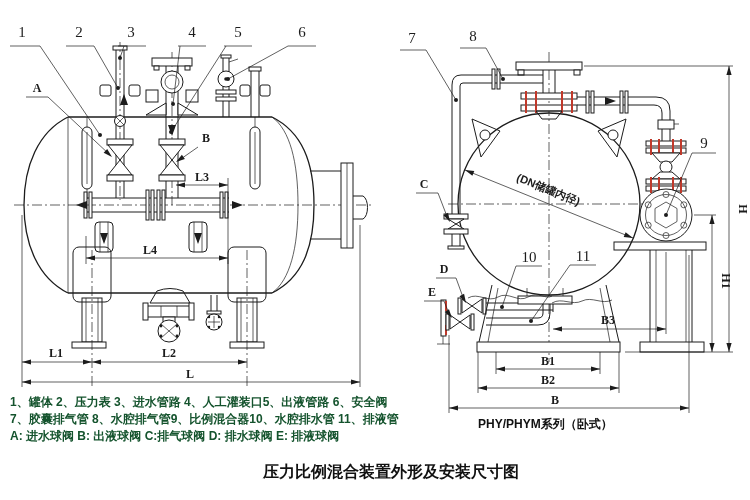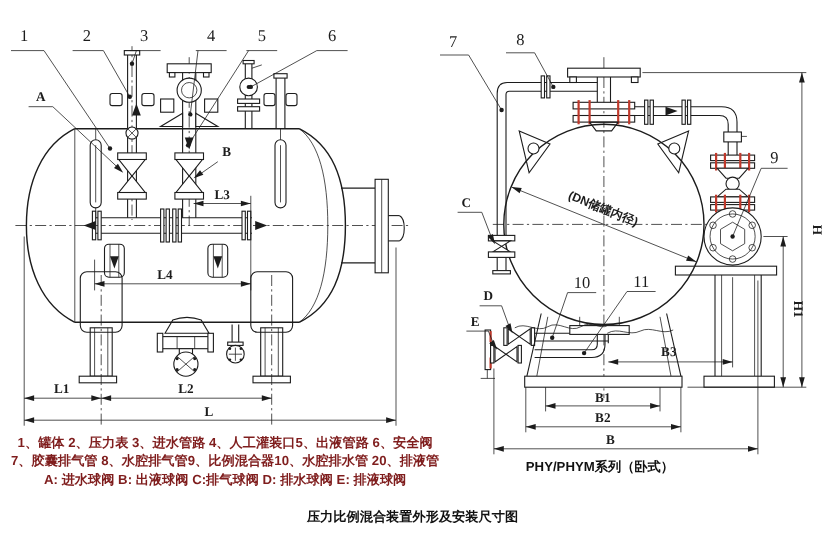--- a/index.html
+++ b/index.html
@@ -10,23 +10,23 @@
   .sf{stroke:#1c1c1c;fill:#ffffff;stroke-width:1;}
   .blk{fill:#1c1c1c;stroke:none;}
   .red{stroke:#c0392b;stroke-width:2;fill:none;}
   .cl{stroke:#1c1c1c;stroke-width:0.7;fill:none;stroke-dasharray:10 3 2 3;}
   .thin{stroke:#1c1c1c;stroke-width:0.7;fill:none;}
   text{fill:#1c1c1c;}
   .callout{font-family:"Liberation Serif",serif;font-size:15px;}
   .letter{font-family:"Liberation Serif",serif;font-size:12px;font-weight:bold;}
   .dim{font-family:"Liberation Serif",serif;font-size:12px;font-weight:bold;}
   .note{font-family:"Liberation Sans",sans-serif;font-size:11px;font-weight:bold;}
-  .legend{position:absolute;left:10px;top:394px;font-size:12px;font-weight:bold;color:#7f1d1d;line-height:17px;white-space:nowrap;text-align:center;}
+  .legend{position:absolute;left:10px;top:394px;font-size:12px;font-weight:bold;color:#14532d;line-height:17px;white-space:nowrap;}
   .series{position:absolute;left:478px;top:416px;font-size:12px;font-weight:bold;color:#111;}
-  .title{position:absolute;left:125px;top:462px;width:500px;text-align:center;font-size:12px;font-weight:bold;color:#111;}
+  .title{position:absolute;left:141px;top:462px;width:500px;text-align:center;font-size:16px;font-weight:bold;color:#111;}
 </style>
 </head>
 <body>
 
 <div id="stage">
 <svg width="750" height="500" viewBox="0 0 750 500">
   <defs>
     <path id="dimarr" d="M0,0 L-9,-2.6 L-9,2.6 Z"></path>
     <path id="flowarr" d="M0,0 L-11,-4 L-11,4 Z"></path>
   </defs>
@@ -447,20 +447,20 @@
       <text class="letter" x="432" y="296" text-anchor="middle">E</text>
       <line class="thin" x1="424" y1="301" x2="444" y2="301"></line>
           <line class="thin" x1="444" y1="301" x2="450" y2="316"></line>
       <use href="#dimarr" class="blk" transform="translate(452,318) rotate(55)"></use>
     </g>
   </g>
 </svg>
 
 <div class="legend">
   <div>1、罐体  2、压力表  3、进水管路  4、人工灌装口5、出液管路  6、安全阀</div>
-  <div>7、胶囊排气管  8、水腔排气管9、比例混合器10、水腔排水管  20、排液管</div>
+  <div>7、胶囊排气管  8、水腔排气管9、比例混合器10、水腔排水管  11、排液管</div>
   <div>A: 进水球阀 B: 出液球阀 C:排气球阀 D: 排水球阀 E: 排液球阀</div>
 </div>
 
 <div class="series">PHY/PHYM系列（卧式）</div>
 
 <div class="title">压力比例混合装置外形及安装尺寸图</div>
 </div>
 
 </body></html>

